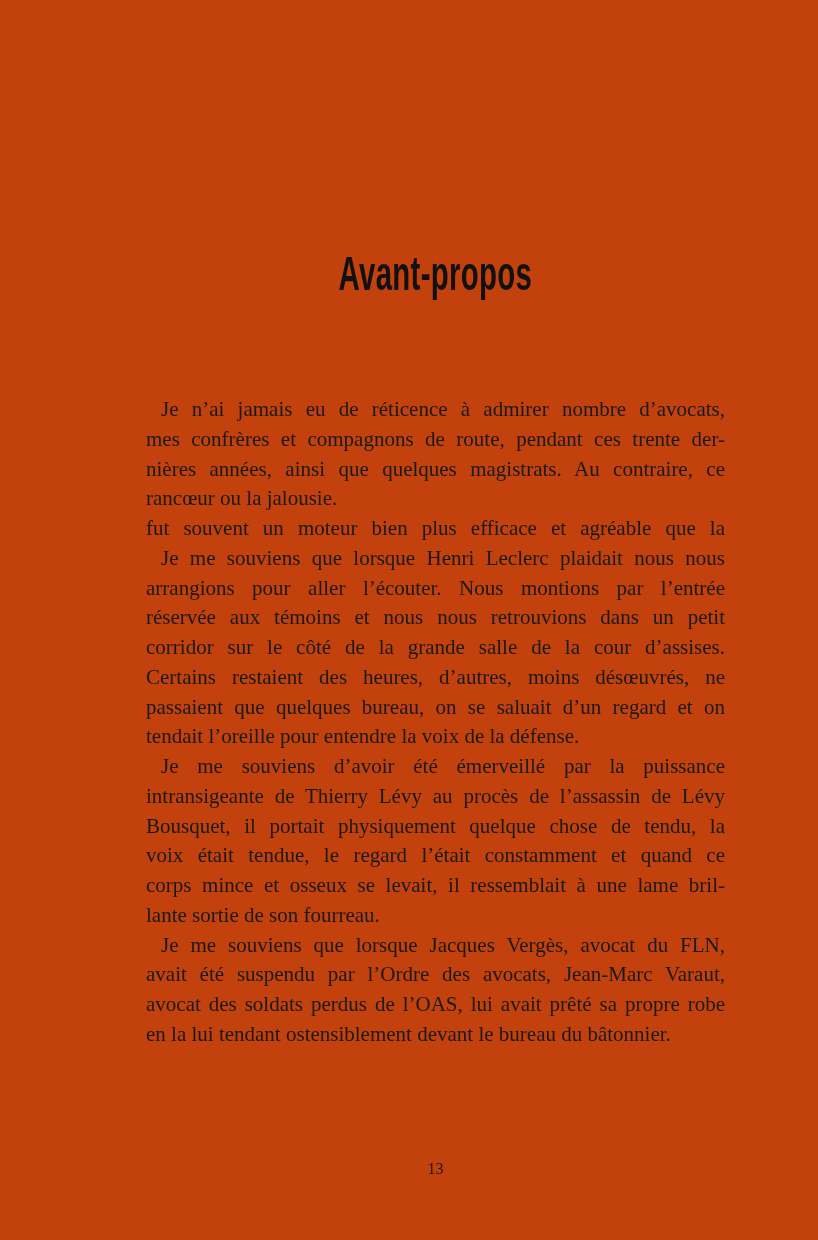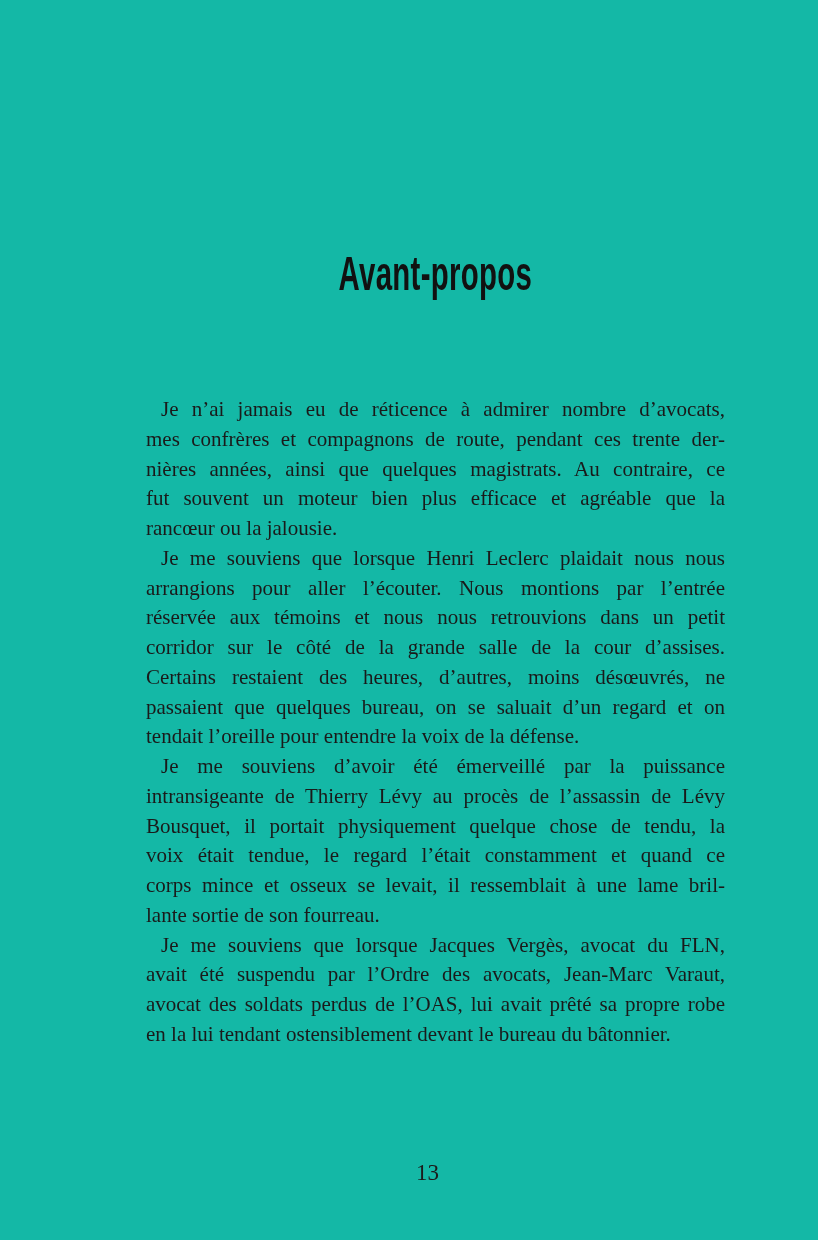--- a/index.html
+++ b/index.html
@@ -4,21 +4,21 @@
 <style>
   html, body {
     margin: 0;
     padding: 0;
     background: #ffffff;
   }
   .page {
     position: relative;
     width: 818px;
     height: 1240px;
-    background: #14b8a6;
+    background: #c2410c;
     overflow: hidden;
     font-family: "Liberation Serif", "DejaVu Serif", serif;
     color: #1a1a1a;
   }
   .title-wrap {
     position: absolute;
     left: 146px;
     top: 249px;
     width: 579px;
     text-align: center;
@@ -54,44 +54,44 @@
   }
   .ln.just {
     text-align: justify;
     text-align-last: justify;
   }
   .ln.indent {
     padding-left: 15px;
   }
   .folio {
     position: absolute;
-    left: 138px;
+    left: 146px;
     top: 1160px;
     width: 579px;
     text-align: center;
-    font-size: 23px;
+    font-size: 16px;
     color: #1c1c1c;
   }
 </style>
 </head>
 <body>
 
 <div class="page">
 
   <div class="title-wrap">
     <span class="title">Avant-propos</span>
   </div>
 
   <div class="body-text">
       <div class="paragraph">
         <div class="ln indent just">Je n’ai jamais eu de réticence à admirer nombre d’avocats,</div>
         <div class="ln just">mes confrères et compagnons de route, pendant ces trente der-</div>
         <div class="ln just">nières années, ainsi que quelques magistrats. Au contraire, ce</div>
+        <div class="ln">rancœur ou la jalousie.</div>
         <div class="ln just">fut souvent un moteur bien plus efficace et agréable que la</div>
-        <div class="ln">rancœur ou la jalousie.</div>
       </div>
       <div class="paragraph">
         <div class="ln indent just">Je me souviens que lorsque Henri Leclerc plaidait nous nous</div>
         <div class="ln just">arrangions pour aller l’écouter. Nous montions par l’entrée</div>
         <div class="ln just">réservée aux témoins et nous nous retrouvions dans un petit</div>
         <div class="ln just">corridor sur le côté de la grande salle de la cour d’assises.</div>
         <div class="ln just">Certains restaient des heures, d’autres, moins désœuvrés, ne</div>
         <div class="ln just">passaient que quelques bureau, on se saluait d’un regard et on</div>
         <div class="ln">tendait l’oreille pour entendre la voix de la défense.</div>
       </div>

